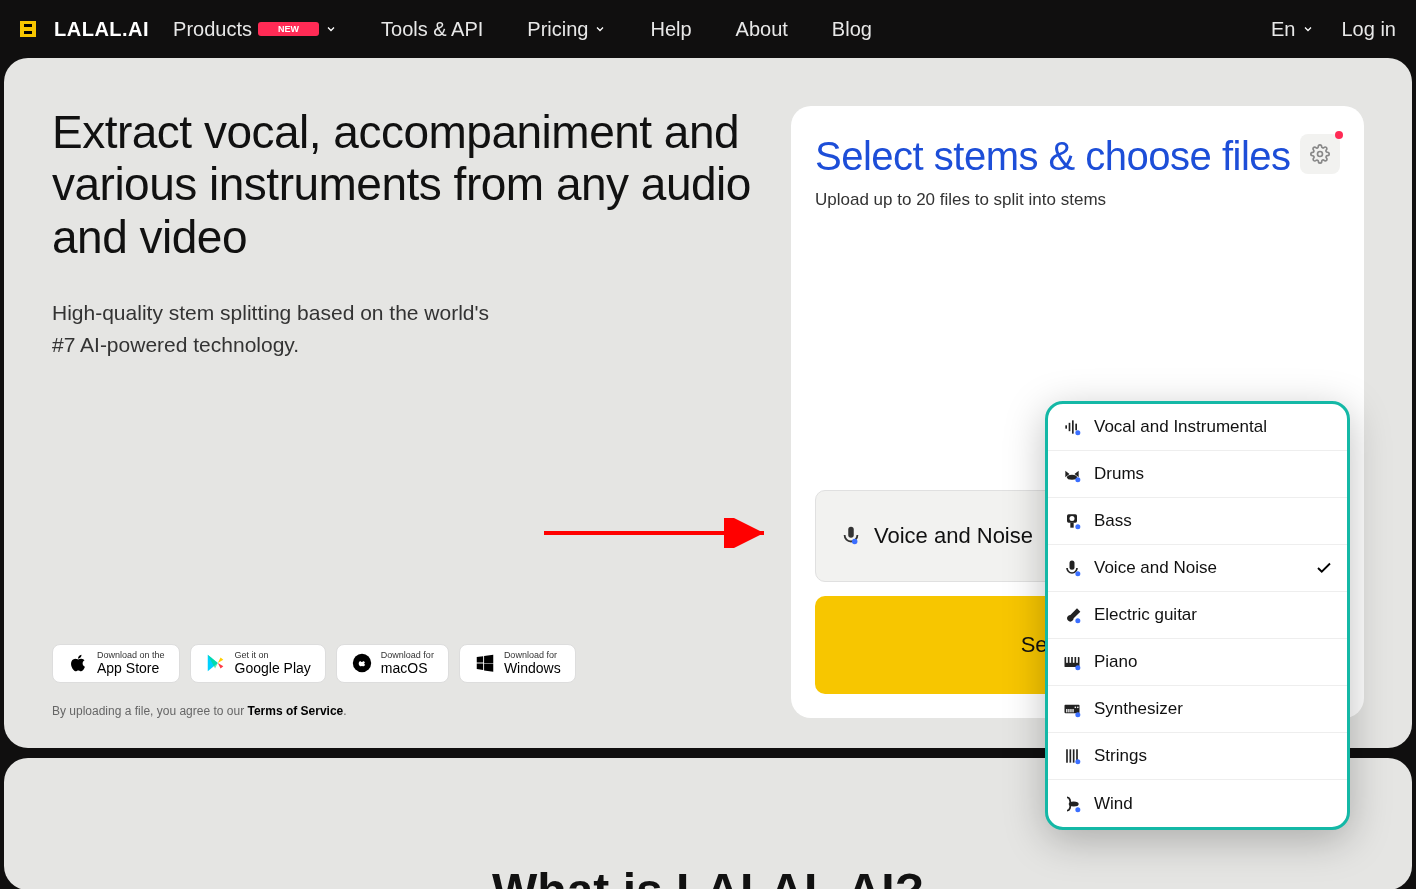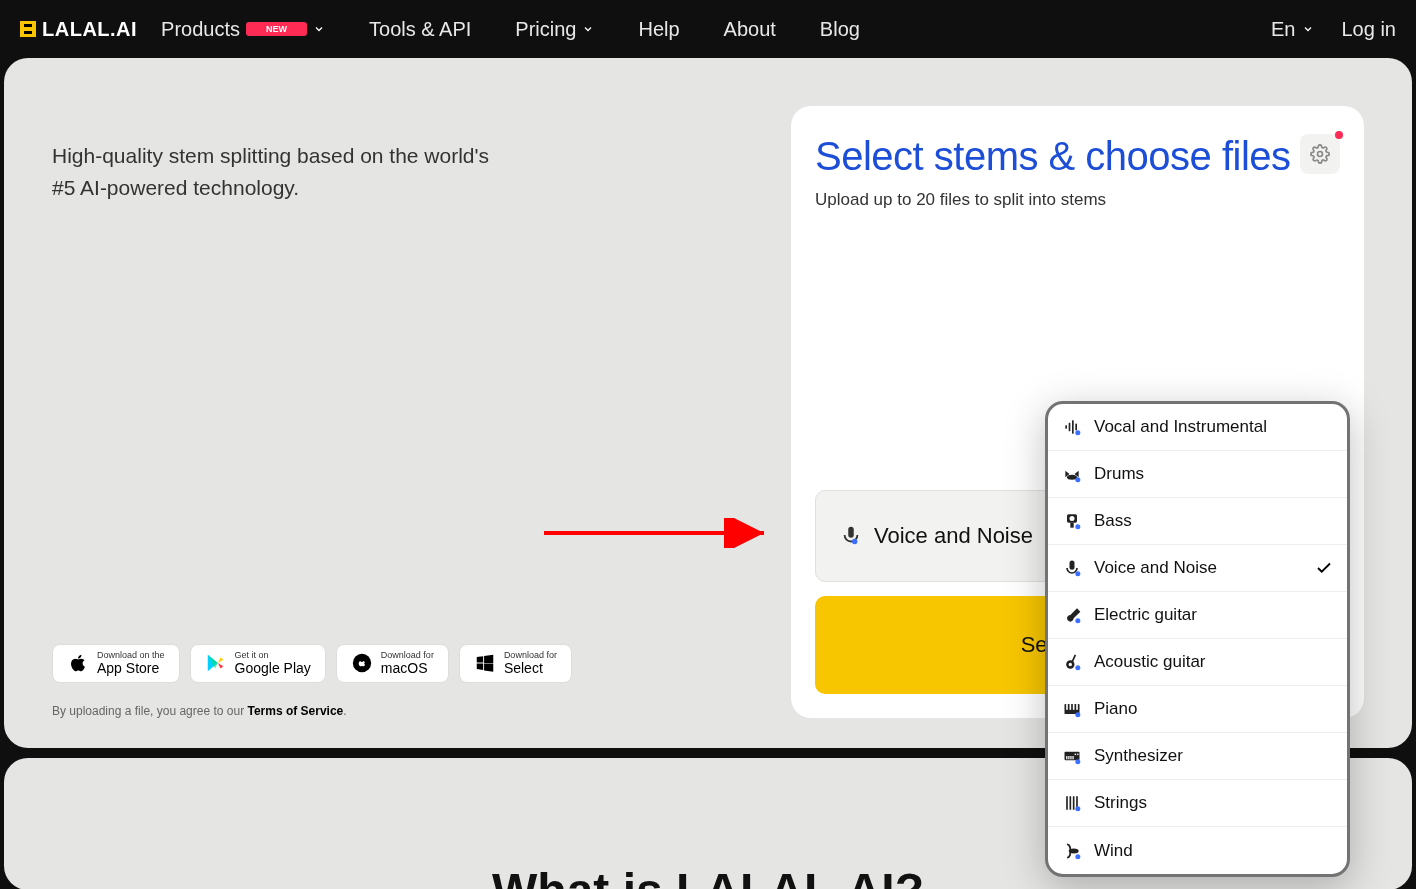--- a/index.html
+++ b/index.html
@@ -1,18 +1,18 @@
 <!DOCTYPE html>
 <html><head>
 <meta charset="utf-8">
 <style>
 *{margin:0;padding:0;box-sizing:border-box;font-family:-apple-system,BlinkMacSystemFont,"Segoe UI",Helvetica,Arial,sans-serif}
 body{background:#100f0f;width:1416px;height:889px;overflow:hidden}
 .navbar{display:flex;align-items:center;height:58px;padding:0 20px;color:#fff}
-.logo{display:flex;align-items:center;gap:6px;margin-right:24px}
+.logo{display:flex;align-items:center;gap:18px;margin-right:24px}
 .logo-mark{width:16px;height:16px;background:#f7c600;display:flex;flex-direction:column;justify-content:space-evenly;align-items:center}
 .logo-mark span{width:8px;height:3px;background:#000}
 .logo-text{font-weight:600;font-size:20px;letter-spacing:0.5px}
 .nav-links{display:flex;gap:44px;align-items:center;flex:1}
 .nav-item{font-size:20px;color:#e8e8e8;display:flex;align-items:center;gap:6px;cursor:pointer}
 .badge{font-size:9px;background:#ff2b55;color:#fff;padding:2px 20px;border-radius:3px;font-weight:700}
 .chev{width:12px;height:12px}
 .nav-right{display:flex;gap:28px;align-items:flex-start}
 .main-card{background:#e5e5e3;margin:0 4px;border-radius:24px;display:flex;padding:48px 48px 30px 48px;height:690px;position:relative}
 .left-col{flex:1;padding-right:40px;display:flex;flex-direction:column}
@@ -30,21 +30,21 @@
 .upload-panel{width:573px;background:#fff;border-radius:20px;padding:28px 24px 24px;display:flex;flex-direction:column;position:relative}
 .panel-head{display:flex;justify-content:space-between;align-items:flex-start}
 .panel-title{font-size:40px;font-weight:500;line-height:1.1;color:#1d4ed8;letter-spacing:-0.5px}
 .gear-btn{width:40px;height:40px;background:#f2f2f0;border-radius:8px;display:flex;align-items:center;justify-content:center;position:relative;cursor:pointer}
 .gear-dot{position:absolute;top:-3px;right:-3px;width:8px;height:8px;background:#ff2b55;border-radius:50%}
 .panel-sub{font-size:17px;color:#333;margin-top:12px}
 .stem-selector{margin-top:auto;background:#f2f2f0;border:1px solid #e0e0e0;border-radius:10px;height:92px;display:flex;align-items:center;padding:0 24px;gap:12px;cursor:pointer}
 .stem-sel-icon{width:22px;height:22px}
 .stem-sel-label{font-size:22px;color:#111}
 .select-files-btn{margin-top:14px;background:#f7c600;border-radius:10px;height:98px;display:flex;align-items:center;justify-content:center;font-size:22px;font-weight:500;cursor:pointer;color:#111}
-.dropdown{position:absolute;right:14px;top:295px;width:305px;background:#fff;border:3px solid #737373;border-radius:18px;box-shadow:0 10px 40px rgba(0,0,0,0.25);z-index:10;overflow:hidden}
+.dropdown{position:absolute;right:14px;top:295px;width:305px;background:#fff;border:3px solid #14b8a6;border-radius:18px;box-shadow:0 10px 40px rgba(0,0,0,0.25);z-index:10;overflow:hidden}
 .dd-item{height:47px;border-bottom:1px solid #eee;display:flex;align-items:center;padding:0 14px;gap:12px;cursor:pointer;font-size:17px;color:#111}
 .dd-item:last-child{border-bottom:none}
 .dd-item svg.check{margin-left:auto;width:18px;height:18px}
 .dd-ico{width:20px;height:20px;flex-shrink:0}
 .arrow{position:absolute;left:540px;top:460px;z-index:5}
 .next-section{background:#e5e5e3;margin:10px 4px 0;border-radius:24px;height:132px;display:flex;align-items:flex-end;justify-content:center;padding-bottom:0}
 .next-title{font-size:48px;font-weight:600;color:#111;transform:translateY(50%)}
 </style>
 </head>
 <body>
@@ -92,21 +92,22 @@
         </svg>
     </div>
     <div class="nav-item">
         <span>Log in</span>
       </div>
   </div>
 </div>
 
 <div class="main-card">
   <div class="left-col">
-    <p class="subtitle">High-quality stem splitting based on the world's #5 AI-powered technology.</p>
+    <h1>Extract vocal, accompaniment and various instruments from any audio and video</h1>
+    <p class="subtitle">High-quality stem splitting based on the world's #7 AI-powered technology.</p>
     <div class="spacer"></div>
     <div class="downloads">
         <div class="dl-btn">
           <div class="dl-icon"><svg viewBox="0 0 24 24" fill="#000">
               <path d="M17.05 20.28c-.98.95-2.05.88-3.08.4-1.09-.5-2.08-.52-3.24 0-1.44.66-2.2.53-3.06-.4C2.79 15.25 3.51 7.59 9.05 7.31c1.35.07 2.29.74 3.08.79 1.18-.24 2.31-.93 3.57-.84 1.51.12 2.65.72 3.4 1.8-3.12 1.87-2.38 5.98.48 7.13-.57 1.5-1.31 2.99-2.53 4.09zM12.03 7.25c-.15-2.23 1.66-4.07 3.74-4.25.29 2.58-2.34 4.5-3.74 4.25z"></path>
             </svg></div>
           <div class="dl-text">
             <span class="dl-top">Download on the</span>
             <span class="dl-bot">App Store</span>
           </div>
@@ -132,21 +133,21 @@
             <span class="dl-top">Download for</span>
             <span class="dl-bot">macOS</span>
           </div>
         </div>
         <div class="dl-btn">
           <div class="dl-icon"><svg viewBox="0 0 24 24" fill="#000">
               <path d="M3 5.5l7-1v7H3V5.5zM11 4.3l10-1.3v9H11V4.3zM3 12.5h7v7l-7-1v-6zM11 12.5h10v9l-10-1.3v-7.7z"></path>
             </svg></div>
           <div class="dl-text">
             <span class="dl-top">Download for</span>
-            <span class="dl-bot">Select</span>
+            <span class="dl-bot">Windows</span>
           </div>
         </div>
       </div>
     <div class="terms">
       <span>By uploading a file, you agree to our </span><b>Terms of Service</b><span>.</span>
     </div>
   </div>
 
   <div class="upload-panel">
     <div class="panel-head">
@@ -214,29 +215,20 @@
         </div>
         <div class="dd-item">
           <div class="dd-ico"><svg viewBox="0 0 24 24" fill="#222">
               <path d="M18 4l-8 8c-2 0-4 2-4 4s2 4 4 4 4-2 4-4l8-8-4-4z"></path>
               <circle cx="19" cy="19" r="3" fill="#3b6fff"></circle>
             </svg></div>
           <span>Electric guitar</span>
         </div>
         <div class="dd-item">
           <div class="dd-ico"><svg viewBox="0 0 24 24" fill="#222">
-              <circle cx="10" cy="15" r="5"></circle>
-              <circle cx="10" cy="15" r="2" fill="#fff"></circle>
-              <rect x="13" y="3" width="2" height="10" transform="rotate(25 14 8)"></rect>
-              <circle cx="19" cy="19" r="3" fill="#3b6fff"></circle>
-            </svg></div>
-          <span>Acoustic guitar</span>
-        </div>
-        <div class="dd-item">
-          <div class="dd-ico"><svg viewBox="0 0 24 24" fill="#222">
               <rect x="3" y="6" width="18" height="12" rx="1" fill="#222"></rect>
               <rect x="5" y="6" width="2" height="7" fill="#fff"></rect>
               <rect x="9" y="6" width="2" height="7" fill="#fff"></rect>
               <rect x="13" y="6" width="2" height="7" fill="#fff"></rect>
               <rect x="17" y="6" width="2" height="7" fill="#fff"></rect>
               <circle cx="19" cy="19" r="3" fill="#3b6fff"></circle>
             </svg></div>
           <span>Piano</span>
         </div>
         <div class="dd-item">

